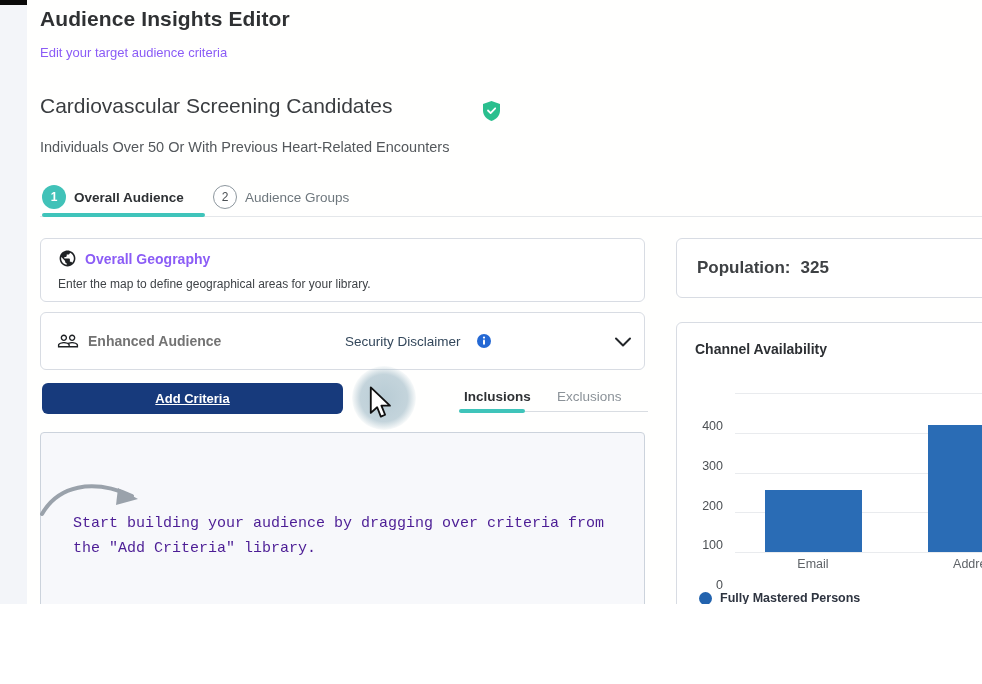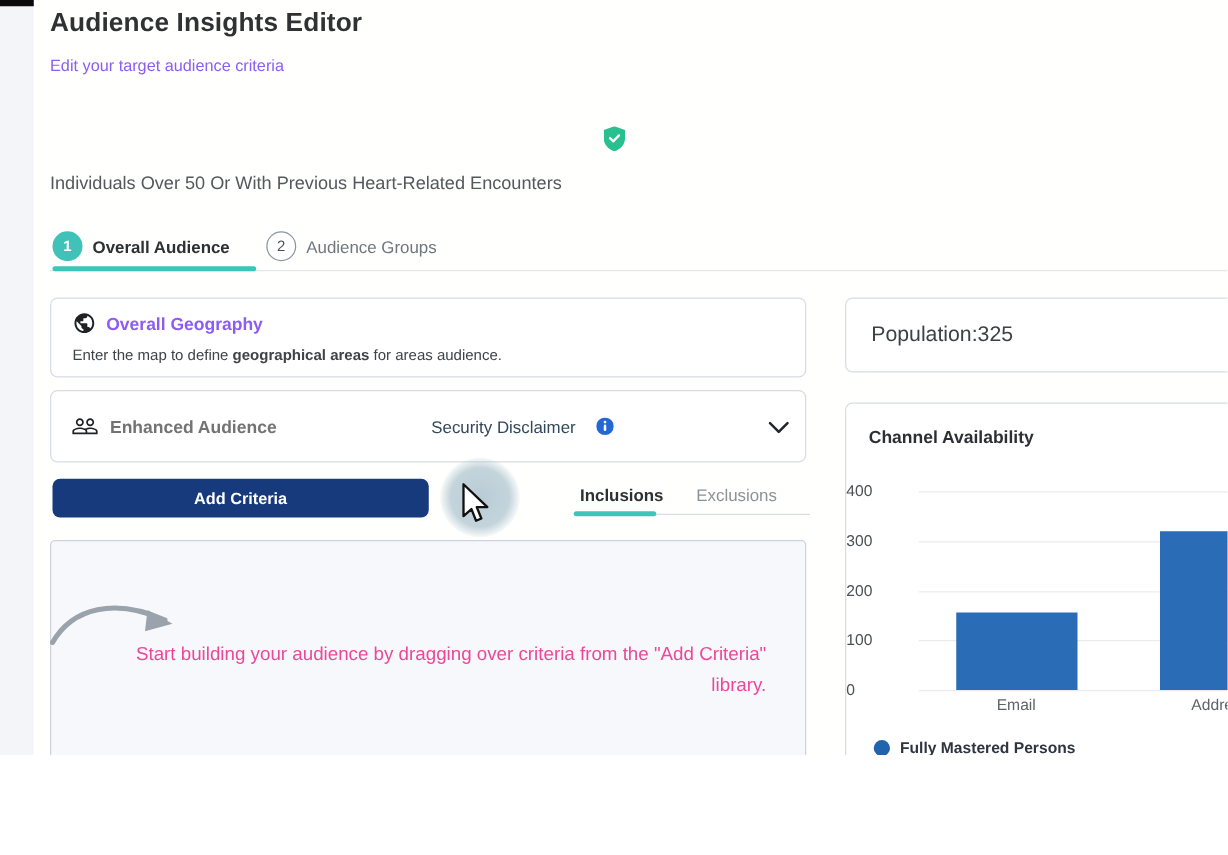--- a/index.html
+++ b/index.html
@@ -29,94 +29,95 @@
   .step-label-inactive { left:245px; top:190px; font-size:13.5px; color:#6e777d; }
   .tabs-divider { left:40px; top:216px; width:942px; height:1px; background:#e4e7ea; }
   .step-indicator { left:42px; top:213px; width:163px; height:4px; background:#3fc4ba; border-radius:2px; }
 
   
   .card { background:#fff; border:1px solid #d8dce3; border-radius:6px; }
   .geo-card { left:40px; top:238px; width:605px; height:64px; }
   .geo-icon { left:58px; top:249px; width:19px; height:19px; }
   .geo-title { left:85px; top:251px; font-size:14px; font-weight:700; color:#8b5cf6; }
   .geo-desc { left:58px; top:277px; font-size:12px; color:#3f4347; }
-  .geo-desc b { font-weight:700; }
+  .geo-desc b { font-weight:400; }
 
   .enh-card { left:40px; top:312px; width:605px; height:58px; }
   .enh-icon { left:57px; top:330px; width:22px; height:22px; }
   .enh-title { left:88px; top:333px; font-size:14px; font-weight:700; color:#737373; }
   .sec-disclaimer { left:345px; top:334px; font-size:13.5px; color:#33475b; }
   .info-icon { left:477px; top:334px; width:14px; height:14px; }
   .chevron { left:614px; top:335px; width:18px; height:14px; }
 
   
   .add-btn { left:42px; top:383px; width:301px; height:31px; background:#173a7c; border:none; border-radius:6px;
-             color:#fff; font-size:13px; font-weight:700; font-family:inherit; display:flex; align-items:center; justify-content:center; cursor:pointer; }
+             color:#fff; font-size:13px; font-weight:700; font-family:inherit; display:flex; align-items:center; justify-content:center; cursor:pointer;text-decoration:underline; }
   .halo { left:352px; top:366px; width:64px; height:64px; border-radius:50%;
           background:radial-gradient(circle, rgba(164,189,201,0.78) 0%, rgba(164,189,201,0.65) 52%, rgba(164,189,201,0) 73%); }
   .cursor { left:367px; top:386px; width:26px; height:34px; }
 
   .tab-inclusions { left:464px; top:389px; font-size:13.5px; font-weight:700; color:#2e3134; cursor:pointer; }
   .tab-exclusions { left:557px; top:389px; font-size:13.5px; color:#8b9298; cursor:pointer; }
   .tab-underline-gray { left:459px; top:411px; width:189px; height:1px; background:#d9dde2; }
   .tab-underline-teal { left:459px; top:409px; width:66px; height:4px; background:#3fc4ba; border-radius:2px; }
 
   
   .dropzone { left:40px; top:432px; width:605px; height:216px; background:#f7f8fb; border:1px solid #ccd3dc; border-radius:4px; }
   .drop-arrow { left:40px; top:474px; width:110px; height:44px; }
-  .drop-msg { left:73px; top:512px; width:540px; font-size:15px; line-height:1.65; text-align:right; color:#ec4899; }
+  .drop-msg { left:73px; top:512px; width:540px; font-size:15px; line-height:1.65; text-align:left; color:#4c1d95;font-family:Liberation Mono, monospace; }
   .new-group { left:40px; top:659px; width:605px; text-align:left; font-size:12.5px; font-weight:700;
                letter-spacing:.4px; color:#1d3f97; cursor:pointer; }
 
   
   .pop-card { left:676px; top:238px; width:334px; height:60px; }
-  .pop-row { position:absolute; left:20px; top:19px; display:flex; font-size:17px; color:#3e4144; font-weight:400; }
+  .pop-row { position:absolute; left:20px; top:19px; display:flex; gap:10px; font-size:17px; color:#3e4144; font-weight:700; }
   .chart-card { left:676px; top:322px; width:334px; height:323px; }
   .chart-title { position:absolute; left:18px; top:18px; font-size:14px; font-weight:700; color:#2c2f33; }
   .chart-plot { position:absolute; left:0; top:0; width:100%; height:100%; }
   .gridline { position:absolute; left:58px; right:0; height:1px; background:#e9ebee; }
-  .tick-label { position:absolute; left:0; width:46px; text-align:left; font-size:12.5px; color:#4c5054; transform:translateY(-7px); }
+  .tick-label { position:absolute; left:0; width:46px; text-align:right; font-size:12.5px; color:#4c5054; transform:translateY(-7px);margin-top:33px; }
   .bar { position:absolute; width:97px; }
   .cat-label { position:absolute; width:120px; text-align:center; font-size:12.5px; color:#5f6368; top:234px; }
   .legend { position:absolute; left:22px; top:268px; display:flex; align-items:center; gap:8px; }
   .legend-dot { width:13px; height:13px; border-radius:50%; }
   .legend-label { font-size:12.5px; font-weight:700; color:#2e3440; }
   .bottom-card { left:676px; top:663px; width:334px; height:40px; border-bottom:none; }
 </style>
 </head>
 <body>
 
 <div id="app">
 
   <div class="abs left-strip"></div>
   <div class="abs corner-bar"></div>
 
   <div class="abs page-title">Audience Insights Editor</div>
   <div class="abs page-subtitle">Edit your target audience criteria</div>
 
+  <div class="abs audience-name">Cardiovascular Screening Candidates</div>
   <svg class="abs shield" viewBox="0 0 17 20">
     <path d="M8.5 0 L17 3 V9.5 C17 14.5 13.5 18.3 8.5 20 C3.5 18.3 0 14.5 0 9.5 V3 Z" fill="#2abf8e"></path>
     <path d="M5 9.5 L7.6 12.1 L12.2 7.3" fill="none" stroke="#fff" stroke-width="1.8" stroke-linecap="round" stroke-linejoin="round"></path>
   </svg>
   <div class="abs audience-desc">Individuals Over 50 Or With Previous Heart-Related Encounters</div>
 
   <div class="abs step-circle active">1</div>
   <div class="abs step-label-active">Overall Audience</div>
   <div class="abs step-circle inactive">2</div>
   <div class="abs step-label-inactive">Audience Groups</div>
   <div class="abs tabs-divider"></div>
   <div class="abs step-indicator"></div>
 
   <div class="abs card geo-card"></div>
   <svg class="abs geo-icon" viewBox="0 0 24 24">
     <path fill="#1f2225" d="M12 2C6.48 2 2 6.48 2 12s4.48 10 10 10 10-4.48 10-10S17.52 2 12 2zm-1 17.93c-3.95-.49-7-3.85-7-7.93 0-.62.08-1.21.21-1.79L9 15v1c0 1.1.9 2 2 2v1.93zm6.9-2.54c-.26-.81-1-1.39-1.9-1.39h-1v-3c0-.55-.45-1-1-1H8v-2h2c.55 0 1-.45 1-1V7h2c1.1 0 2-.9 2-2v-.41c2.93 1.19 5 4.06 5 7.41 0 2.08-.8 3.97-2.1 5.39z"></path>
   </svg>
   <div class="abs geo-title">Overall Geography</div>
   <div class="abs geo-desc">
-    <span>Enter the map to define </span><b>geographical areas</b><span> for areas audience.</span>
+    <span>Enter the map to define </span><b>geographical areas</b><span> for your library.</span>
   </div>
 
   <div class="abs card enh-card"></div>
   <svg class="abs enh-icon" viewBox="0 0 24 24">
     <path fill="#1f2225" d="M16.5 13c-1.2 0-3.07.34-4.5 1-1.43-.67-3.3-1-4.5-1C5.33 13 1 14.08 1 16.25V19h22v-2.75c0-2.17-4.33-3.25-6.5-3.25zm-4 4.5h-10v-1.25c0-.54 2.56-1.75 5-1.75s5 1.21 5 1.75v1.25zm9 0H14v-1.25c0-.46-.2-.86-.52-1.22.88-.3 1.96-.53 3.02-.53 2.44 0 5 1.21 5 1.75v1.25zM7.5 12c1.93 0 3.5-1.57 3.5-3.5S9.43 5 7.5 5 4 6.57 4 8.5 5.57 12 7.5 12zm0-5.5c1.1 0 2 .9 2 2s-.9 2-2 2-2-.9-2-2 .9-2 2-2zm9 5.5c1.93 0 3.5-1.57 3.5-3.5S18.43 5 16.5 5 13 6.57 13 8.5s1.57 3.5 3.5 3.5zm0-5.5c1.1 0 2 .9 2 2s-.9 2-2 2-2-.9-2-2 .9-2 2-2z"></path>
   </svg>
   <div class="abs enh-title">Enhanced Audience</div>
   <div class="abs sec-disclaimer">Security Disclaimer</div>
   <svg class="abs info-icon" viewBox="0 0 14 14">
     <circle cx="7" cy="7" r="7" fill="#2468d4"></circle>

